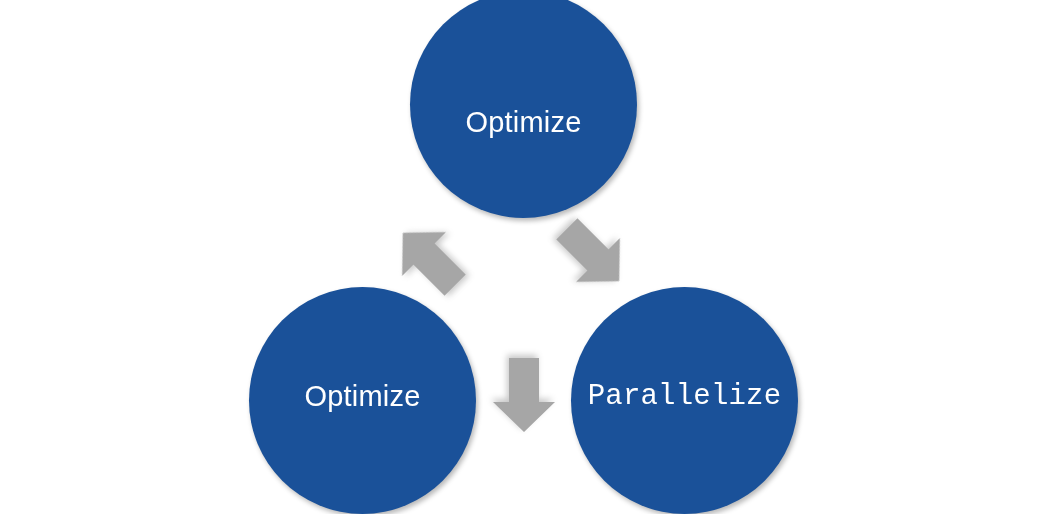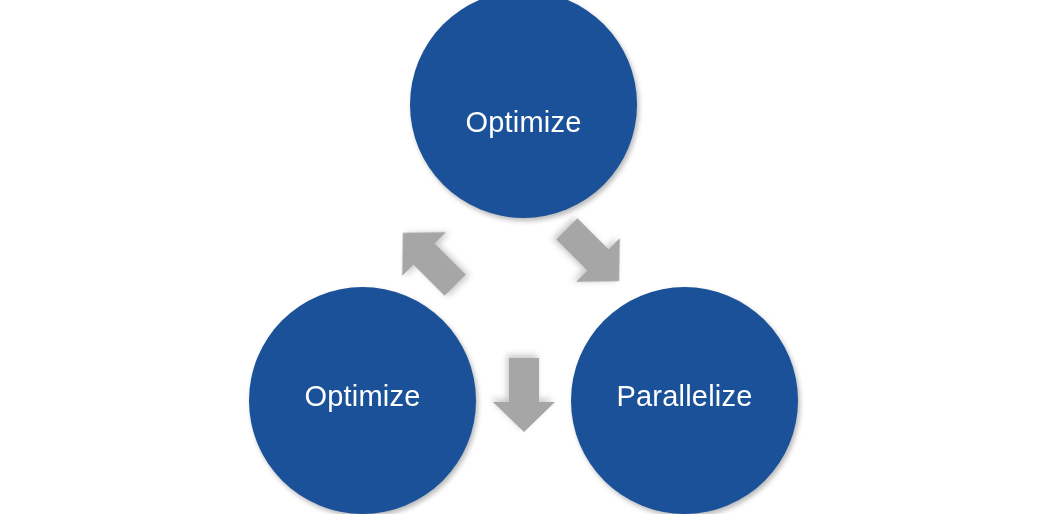--- a/index.html
+++ b/index.html
@@ -37,21 +37,21 @@
     user-select: none;
   }
 
   #node-analyze     { left: 410px; top: -9px;  width: 227px; height: 227px; }
   #node-optimize    { left: 249px; top: 287px; width: 227px; height: 227px; }
   #node-parallelize { left: 571px; top: 287px; width: 227px; height: 227px; }
 
   
   #node-analyze .node-label     { transform: translateY(18px); }
   #node-optimize .node-label    { transform: translateY(-4px); }
-  #node-parallelize .node-label { transform: translateY(-4px); }
+  #node-parallelize .node-label { transform: translateY(-4px); font-family: Liberation Mono, monospace; }
 
   
   .arrow {
     position: absolute;
     display: block;
     overflow: visible;
   }
   .arrow svg { display: block; overflow: visible; }
   .arrow-shape {
     fill: #a6a6a6;

